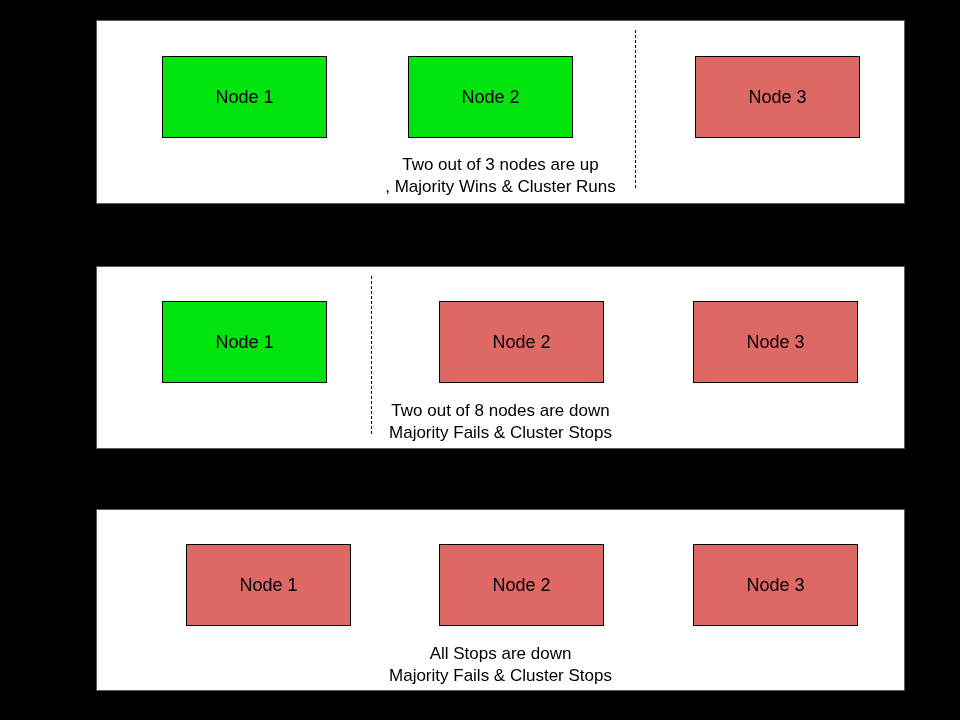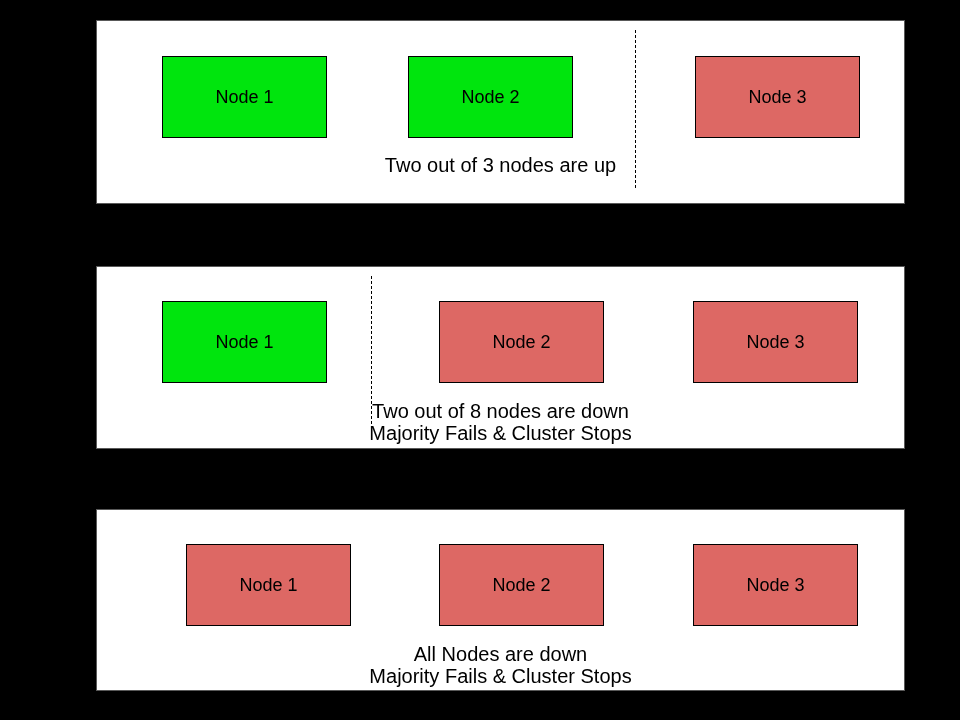--- a/index.html
+++ b/index.html
@@ -63,53 +63,54 @@
   }
   #panel-1 .divider { left: 538px; }
   #panel-2 .divider { left: 274px; }
 
   .caption {
     position: absolute;
     left: 0;
     right: 0;
     top: 133px;
     text-align: center;
-    font-size: 20px;
+    font-size: 17px;
     line-height: 22px;
   }
 </style>
 </head>
 <body>
 
 <div class="stage">
 
   <div class="panel" id="panel-1">
     <div class="node n1" data-status="up">Node 1</div>
     <div class="node n2" data-status="up">Node 2</div>
     <div class="node n3" data-status="down">Node 3</div>
     <div class="divider"></div>
     <div class="caption">
       <div>Two out of 3 nodes are up</div>
+      <div>, Majority Wins &amp; Cluster Runs</div>
     </div>
   </div>
 
   <div class="panel" id="panel-2">
     <div class="node n1" data-status="up">Node 1</div>
     <div class="node n2" data-status="down">Node 2</div>
     <div class="node n3" data-status="down">Node 3</div>
     <div class="divider"></div>
     <div class="caption">
       <div>Two out of 8 nodes are down</div>
       <div>Majority Fails &amp; Cluster Stops</div>
     </div>
   </div>
 
   <div class="panel" id="panel-3">
     <div class="node n1" data-status="down">Node 1</div>
     <div class="node n2" data-status="down">Node 2</div>
     <div class="node n3" data-status="down">Node 3</div>
     <div class="caption">
-      <div>All Nodes are down</div>
+      <div>All Stops are down</div>
       <div>Majority Fails &amp; Cluster Stops</div>
     </div>
   </div>
 
 </div>
 
 </body></html>

